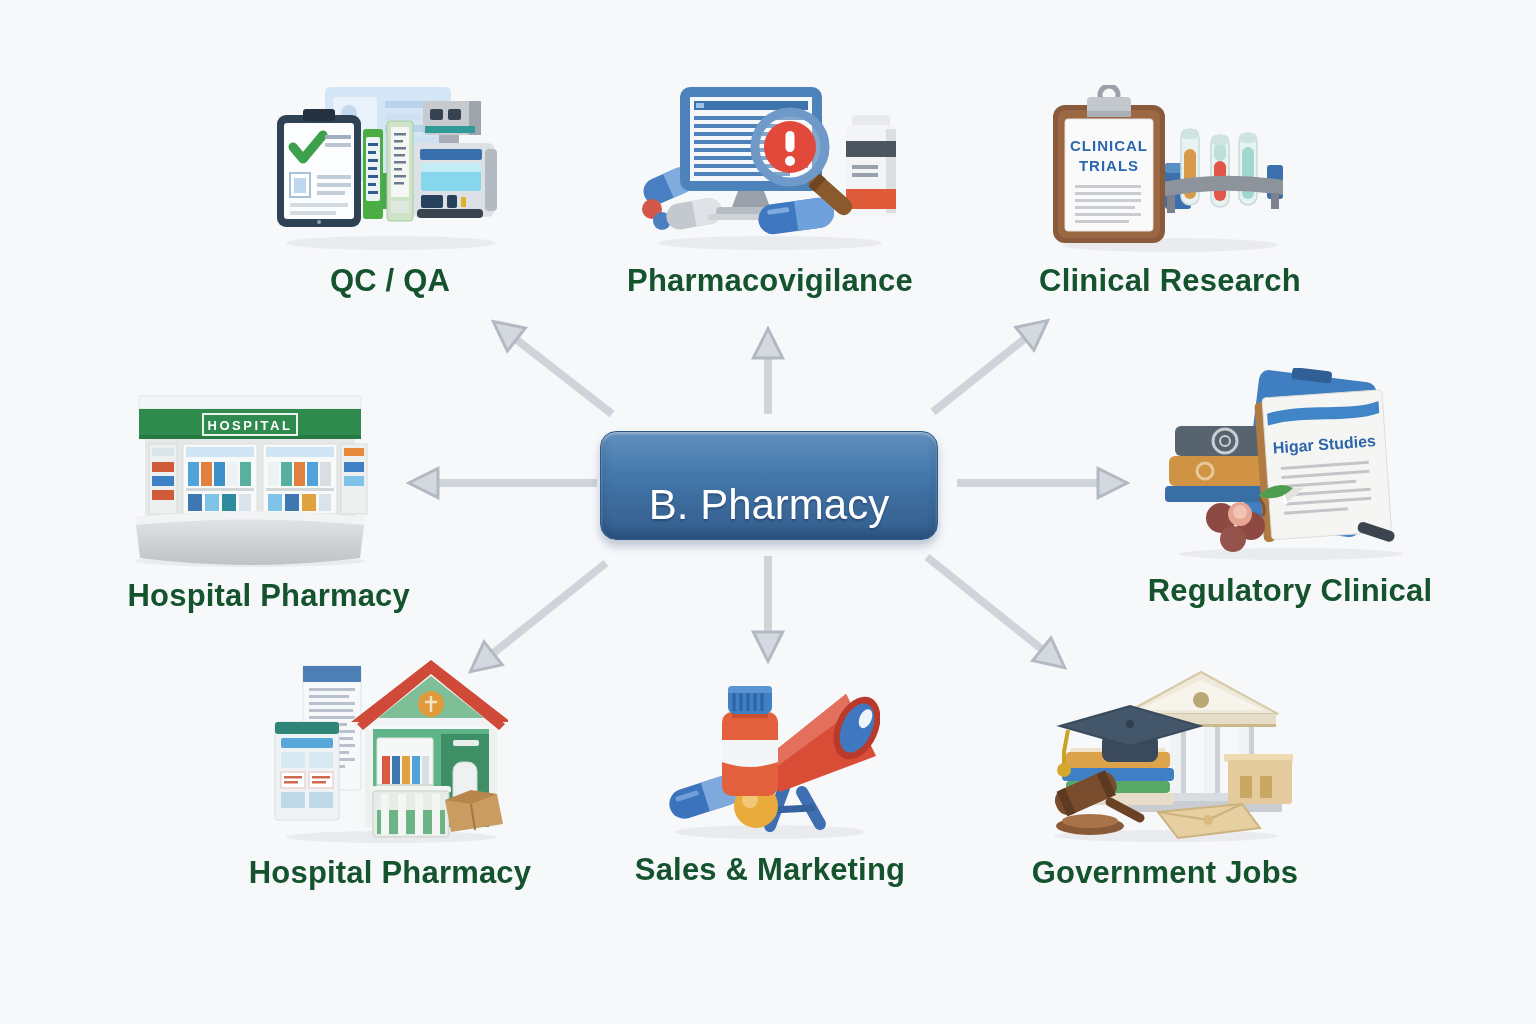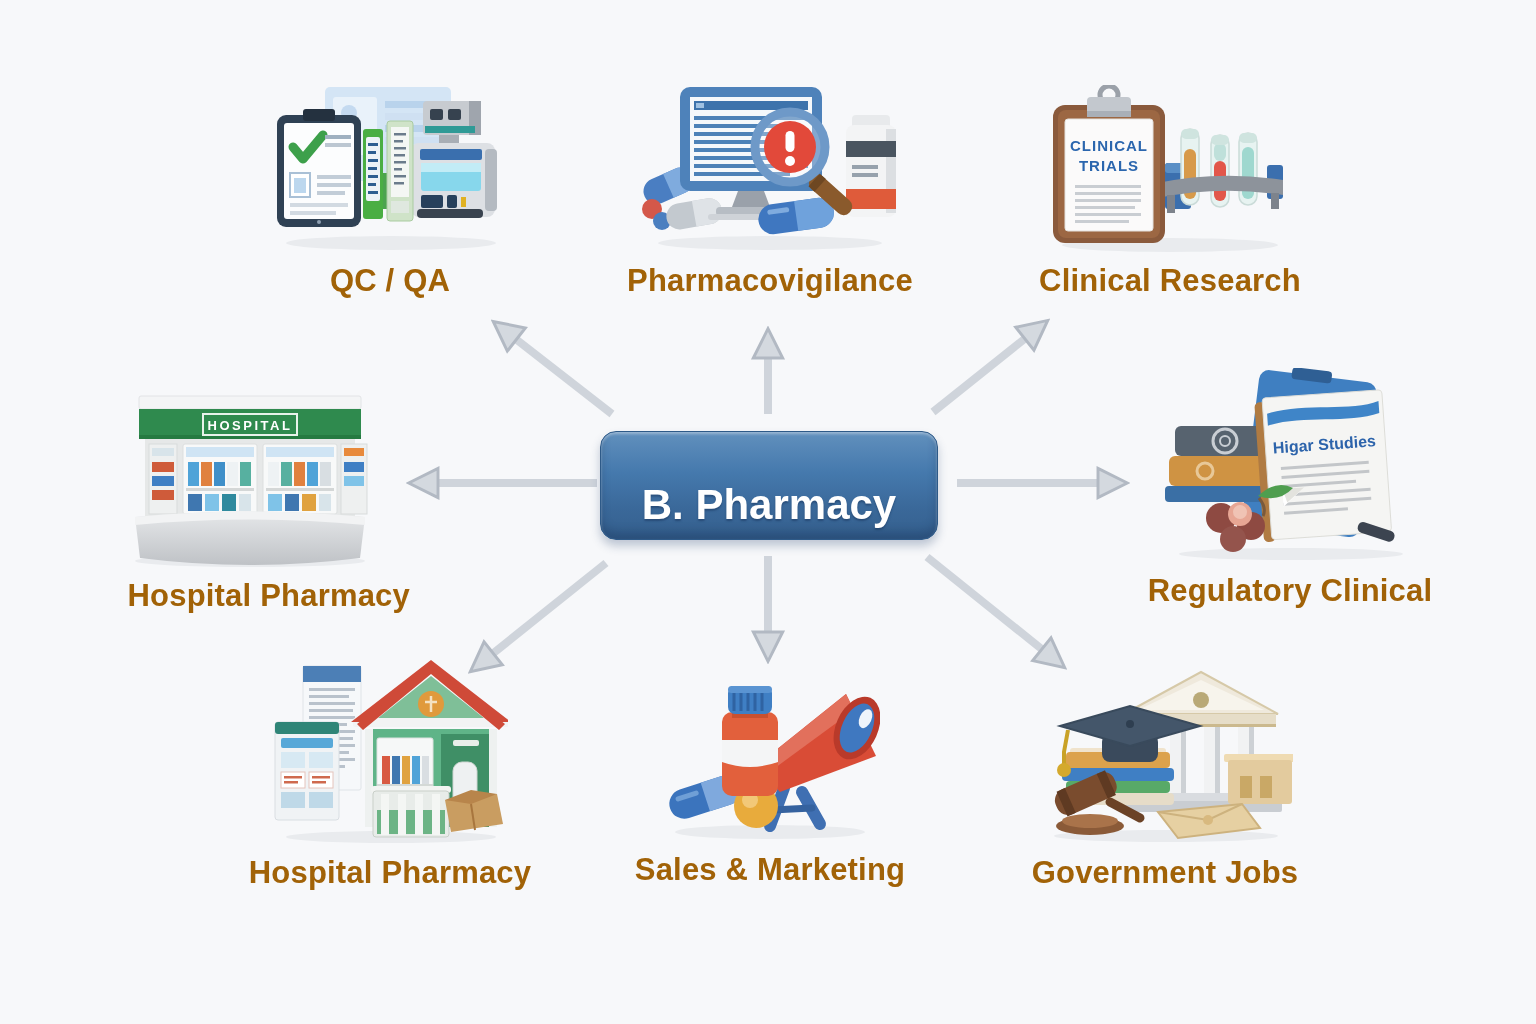--- a/index.html
+++ b/index.html
@@ -6,34 +6,34 @@
   .canvas{
     position:relative;width:1536px;height:1024px;overflow:hidden;
     background:#f7f8fa;
     font-family:"Liberation Sans",sans-serif;
   }
   .arrows{position:absolute;left:0;top:0;}
   .node{position:absolute;text-align:center;}
   .node svg{display:block;margin:0 auto;}
   .node-label{
     margin-top:10px;
-    font-size:31px;font-weight:700;color:#a16207;letter-spacing:.2px;
+    font-size:31px;font-weight:700;color:#14532d;letter-spacing:.2px;
   }
   .center-btn{
     position:absolute;left:600px;top:431px;width:336px;height:107px;
     border-radius:16px;
     background:linear-gradient(180deg,#6190bd 0%,#4579ad 38%,#3a6899 72%,#35608e 100%);
     border:1px solid #2e5a88;
     box-shadow:0 6px 10px rgba(40,70,110,.28),
                inset 0 2px 3px rgba(255,255,255,.38),
                inset 0 -7px 10px rgba(20,45,80,.32);
     display:flex;align-items:center;justify-content:center;
   }
   .center-btn span{
-    color:#ffffff;font-size:42px;font-weight:700;
+    color:#ffffff;font-size:42px;font-weight:400;
     text-shadow:0 2px 2px rgba(25,55,95,.55);
     margin-top:38px;
   }
   svg text{font-family:"Liberation Sans",sans-serif;}
 </style>
 </head>
 <body>
 
 <div class="canvas">
 

